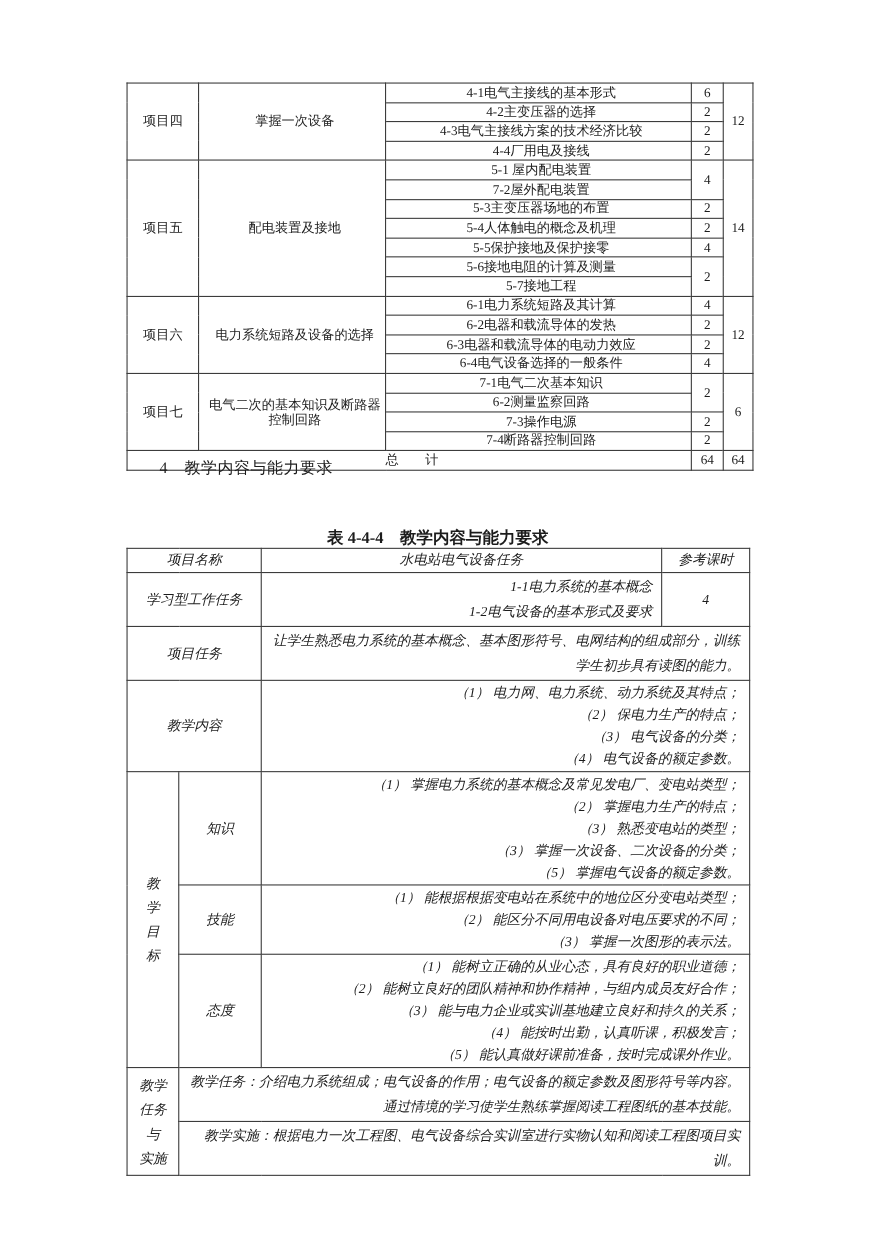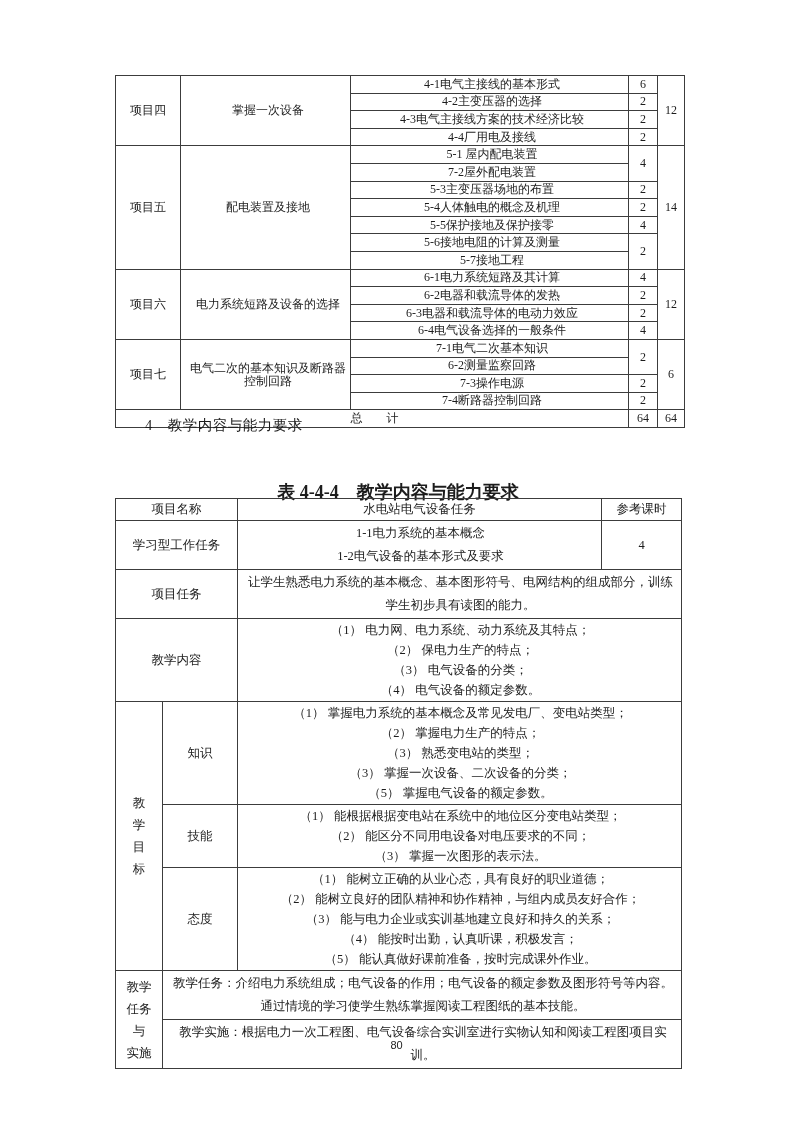--- a/index.html
+++ b/index.html
@@ -14,27 +14,27 @@
   
   .t1 { position:absolute; left:115px; top:75px; width:569px; font-size:12px; }
   .t1 td { height:16.6px; line-height:13px; padding:0 2px; vertical-align:middle; }
   .t1 .center { text-align:center; }
   .t1 .left   { text-align:center; padding-left:7px; }
 
   
   .sec-heading { position:absolute; left:145px; top:416px; font-size:14.5px; letter-spacing:0.5px; }
   .intro       { position:absolute; left:145px; top:462px; font-size:13.5px; }
   .tbl-caption { position:absolute; left:115px; top:480px; width:566px; text-align:center;
-                 font-weight:bold; font-size:18px; }
+                 font-weight:bold; font-size:15px; }
 
   
   .t2 { position:absolute; left:115px; top:498px; width:566px; font-size:12.5px; }
-  .t2 td { padding:1px 4px; vertical-align:middle; }
+  .t2 td { padding:1px 4px; vertical-align:middle;font-style:italic; }
   .t2 .label   { text-align:center;margin-top:18px; }
-  .t2 .content { text-align:center; padding-left:10px; padding-right:8px; }
+  .t2 .content { text-align:right; padding-left:10px; padding-right:8px; }
   .t2 .hdr     { height:19px; text-align:center; }
   .t2 .twoline { line-height:23px; }
   .t2 .list div { line-height:20px; }
   .t2 .para    { line-height:23px; }
   .v-label { white-space:pre-line; line-height:22px; text-align:center; }
 
   .page-num { position:absolute; left:0; top:1039px; width:100%; text-align:center;
               font-size:11px; font-family:"Liberation Sans","DejaVu Sans",sans-serif; color:#222; }
 </style>
 </head>
@@ -224,15 +224,14 @@
 与
 实施</td>
       <td class="content para" colspan="3">教学任务：介绍电力系统组成；电气设备的作用；电气设备的额定参数及图形符号等内容。通过情境的学习使学生熟练掌握阅读工程图纸的基本技能。</td>
     </tr>
     <tr>
       <td class="content para" colspan="3" style="vertical-align:top;">教学实施：根据电力一次工程图、电气设备综合实训室进行实物认知和阅读工程图项目实训。</td>
     </tr>
   </tbody>
     </table>
 
-  <div class="page-num">80</div>
 
 </div>
 
 </body></html>

